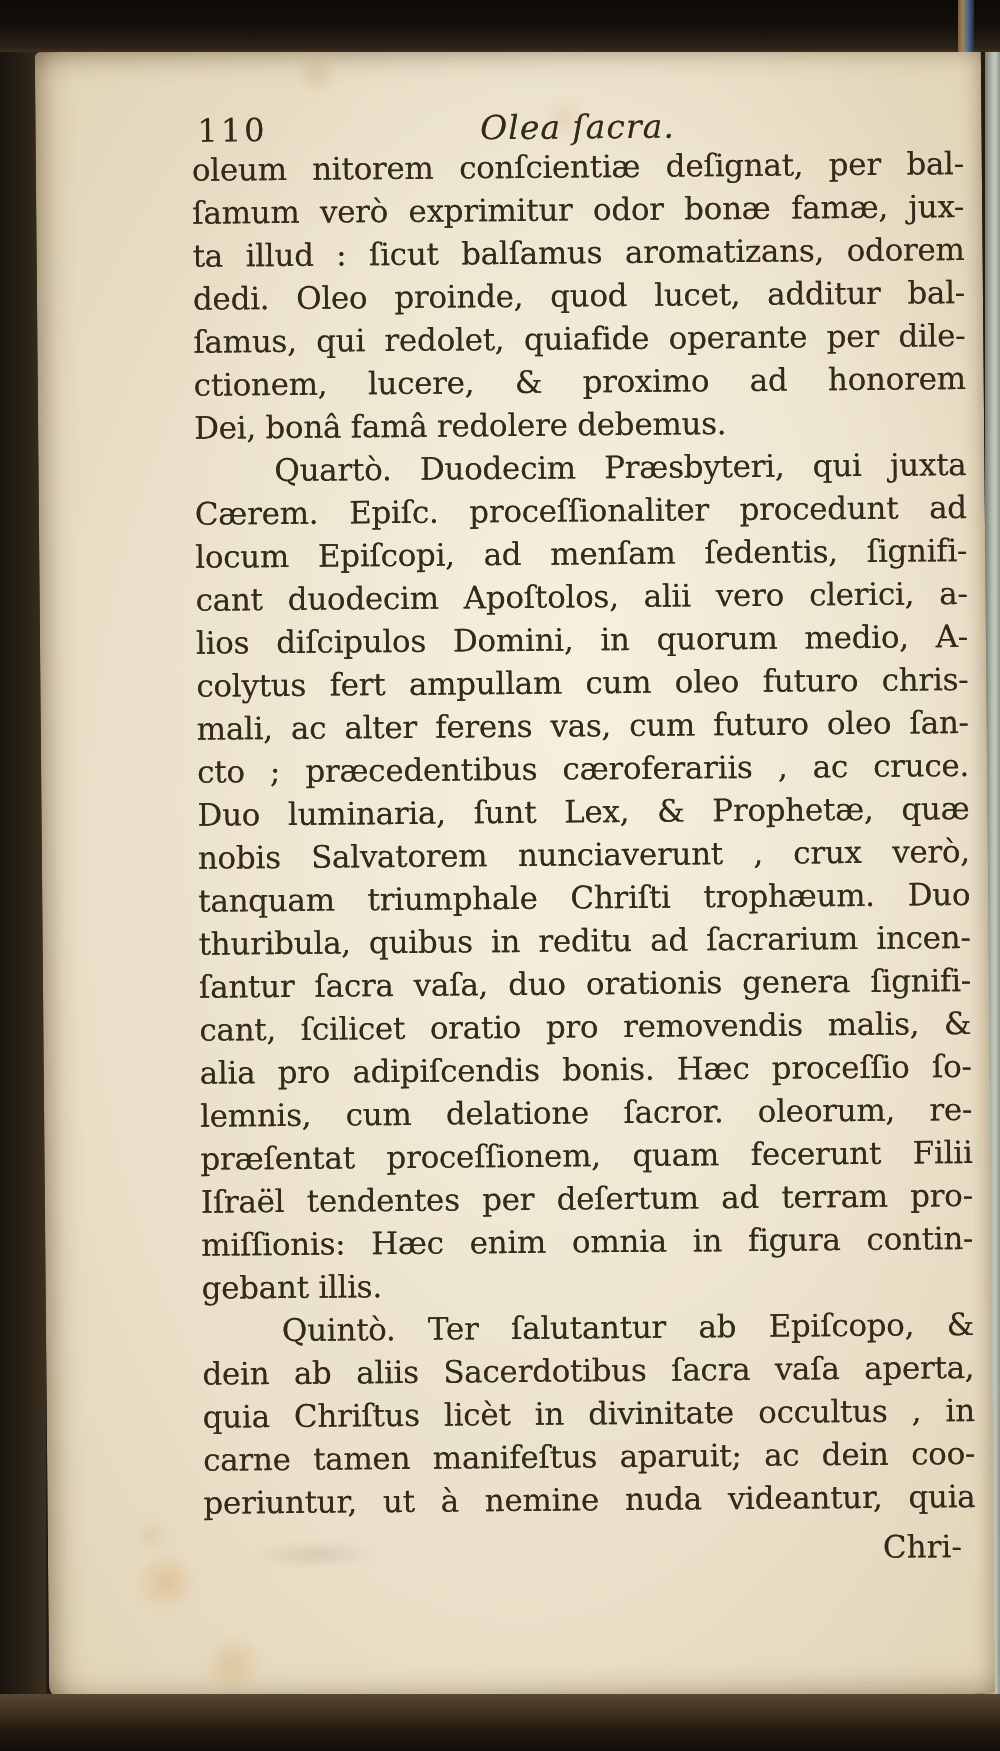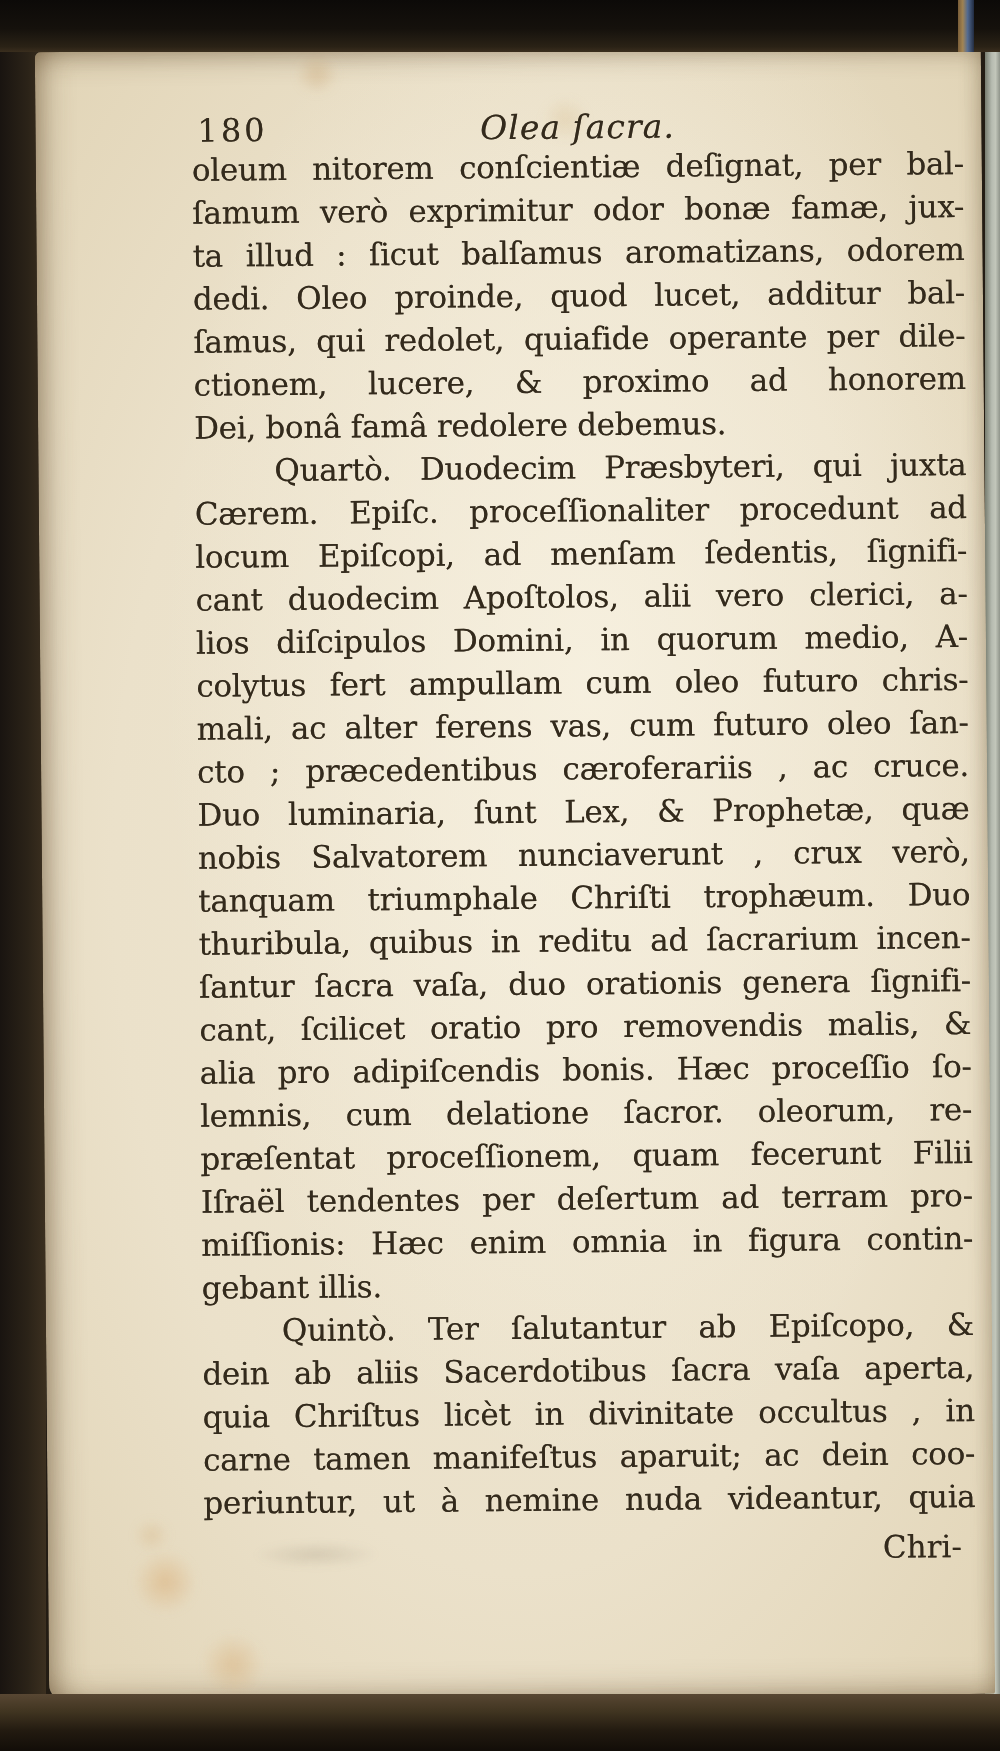--- a/index.html
+++ b/index.html
@@ -100,21 +100,21 @@
 <div class="page">
   <div class="stain s1"></div>
   <div class="stain s2"></div>
   <div class="stain s3"></div>
   <div class="stain s4"></div>
   <div class="stain s5"></div>
   <div class="ghost"></div>
 
   <div class="text-col">
     <div class="page-header">
-      <span class="pagenum">180</span>
+      <span class="pagenum">110</span>
       <span class="runtitle">Olea ſacra.</span>
     </div>
     <div class="text-block" id="text-block">
         <div class="line">oleum nitorem conſcientiæ deſignat, per bal-</div>
         <div class="line">ſamum verò exprimitur odor bonæ famæ, jux-</div>
         <div class="line">ta illud : ſicut balſamus aromatizans, odorem</div>
         <div class="line">dedi. Oleo proinde, quod lucet, additur bal-</div>
         <div class="line">ſamus, qui redolet, quiafide operante per dile-</div>
         <div class="line">ctionem, lucere, &amp; proximo ad honorem</div>
         <div class="line nojust">Dei, bonâ famâ redolere debemus.</div>

